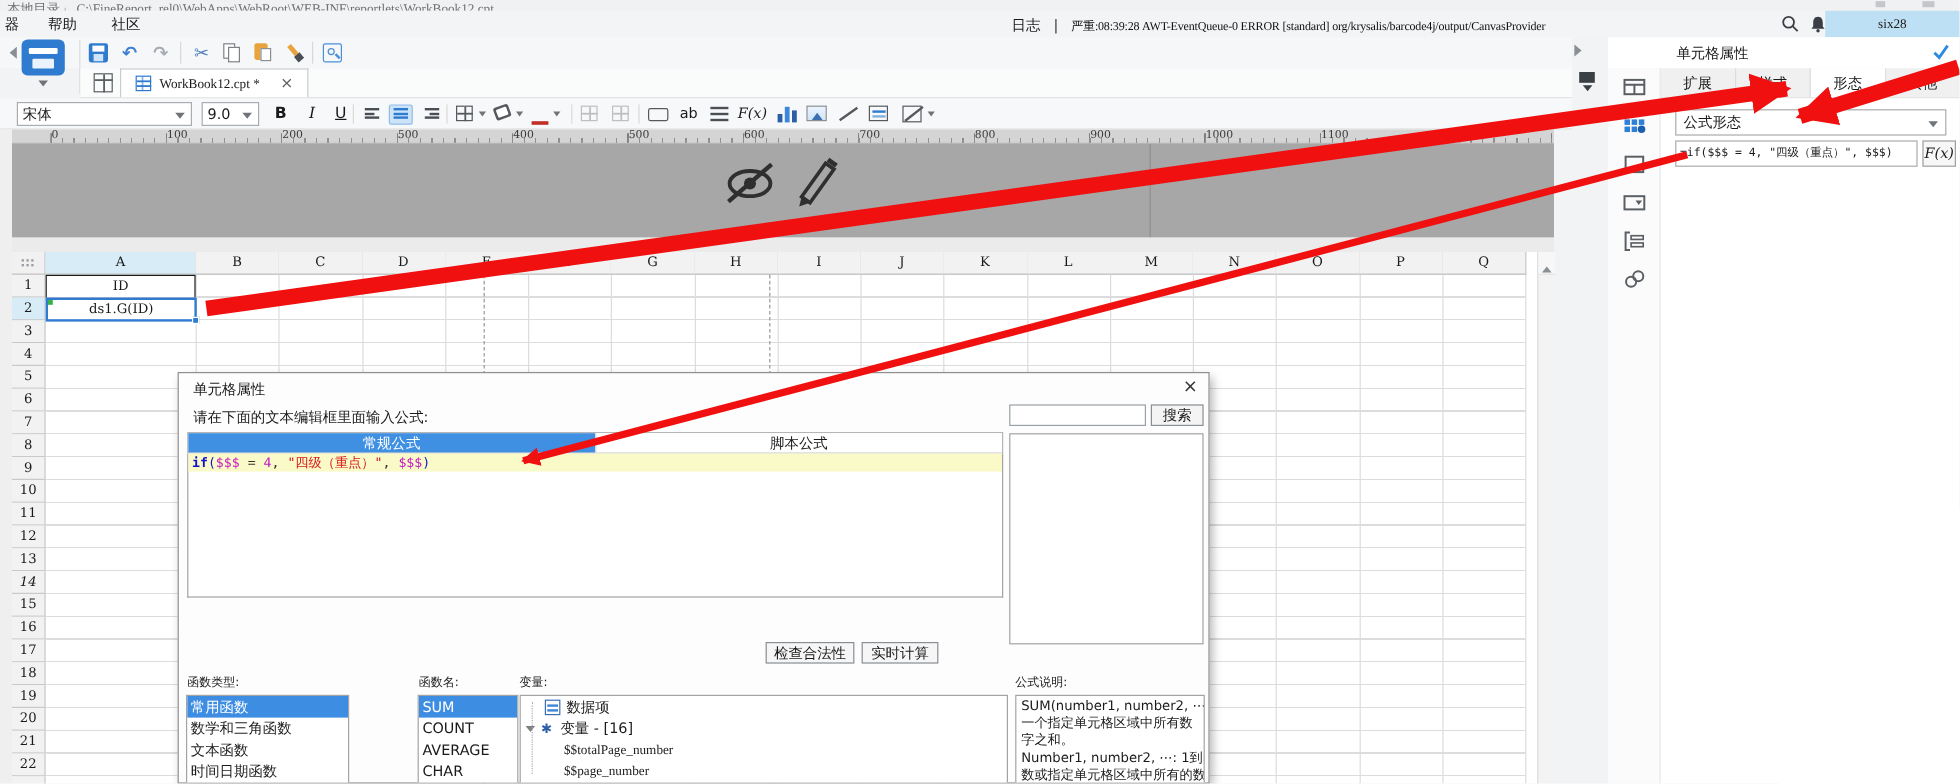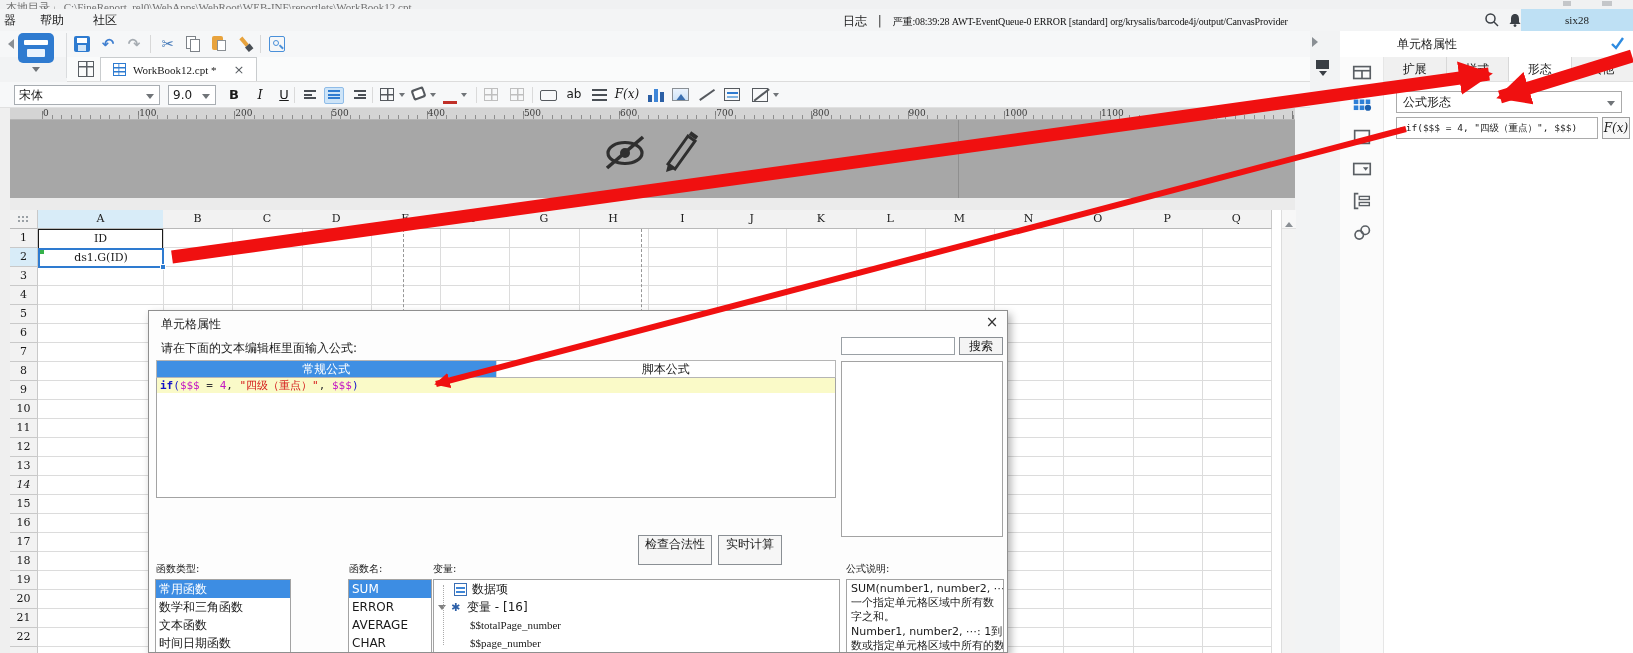--- a/index.html
+++ b/index.html
@@ -147,21 +147,21 @@
   .input{background:#fff;border:1px solid #9aa0a5}
   #dlg-search{position:absolute;left:692px;top:26px;width:114px;height:18px}
   #dlg-searchbtn{position:absolute;left:810px;top:26px;width:44px;height:18px;border:1px solid #8a8f94;background:#F4F4F4;text-align:center;line-height:16px;font-size:12px}
   #dlg-tabs{position:absolute;left:7px;top:49px;width:680px;height:18px;border:1px solid #B5B5B5;display:flex}
   .dtab{flex:1;text-align:center;line-height:16px;font-size:12px}
   .dtab-blue{background:#3F8FE3;color:#fff}
   .dtab-white{background:#fff;border-left:1px solid #D5D5D5}
   #editor{position:absolute;left:7px;top:67px;width:680px;height:120px;background:#fff;border:1px solid #A3A3A3;border-top:none}
   #formula-line{position:absolute;left:0;top:0;width:100%;height:15px;background:#FAFAC8;font-family:"DejaVu Sans Mono",monospace;font-size:11px;line-height:15px;padding-left:3px;white-space:pre}
   #results{position:absolute;left:692px;top:50px;width:162px;height:176px;background:#fff;border:1px solid #A3A3A3}
-  .btn{position:absolute;top:224px;height:30px;border:1px solid #8a8f94;background:#F6F6F6;text-align:center;line-height:17px;font-size:12px}
+  .btn{position:absolute;top:224px;height:18px;border:1px solid #8a8f94;background:#F6F6F6;text-align:center;line-height:17px;font-size:12px}
   .dlbl{position:absolute;top:251px;font-size:10px}
   .listbox{position:absolute;top:268px;background:#fff;border:1px solid #A3A3A3;overflow:hidden}
   .li{height:18px;line-height:18px;padding:0 3px;font-size:12px;white-space:nowrap;overflow:hidden}
   .lisel{background:#3D8DE3;color:#fff}
   .trow{height:18px;display:flex;align-items:center;white-space:nowrap;font-size:12px;position:relative}
   .texp{width:0;height:0;border:4px solid transparent;border-top:5px solid #808080;margin:5px 3px 0 0}
   .ticon{width:13px;height:13px;margin-right:5px;flex:none}
   .ticon-grid{border:1px solid #3A6FB5;background:
     linear-gradient(#3E86D8 0 0) 1px 3px/9px 2px no-repeat,
     linear-gradient(#3E86D8 0 0) 1px 7px/9px 2px no-repeat,#fff}
@@ -464,21 +464,21 @@
   <div class="dlbl" style="left:284px">变量:</div>
   <div class="dlbl" style="left:697px">公式说明:</div>
   <div class="listbox" id="ftypes" style="left:6px;width:136px;height:110px">
       <div class="li lisel">常用函数</div>
       <div class="li">数学和三角函数</div>
       <div class="li">文本函数</div>
       <div class="li">时间日期函数</div>
     </div>
   <div class="listbox" id="fnames" style="left:199px;width:84px;height:110px">
       <div class="li lisel">SUM</div>
-      <div class="li">ERROR</div>
+      <div class="li">COUNT</div>
       <div class="li">AVERAGE</div>
       <div class="li">CHAR</div>
     </div>
   <div class="listbox" id="treebox" style="left:284px;width:407px;height:110px">
       <div class="trow" style="padding-left: 20px;">
         <div class="ticon ticon-grid"></div>
         <div class="tlab">数据项</div>
       </div>
       <div class="trow" style="padding-left: 4px;">
         <div class="texp"></div>

